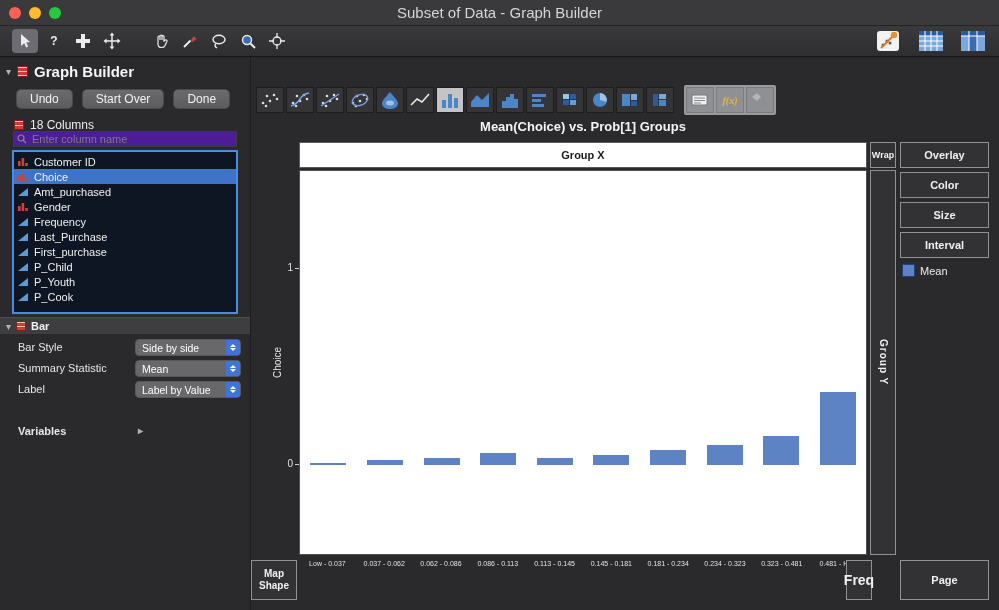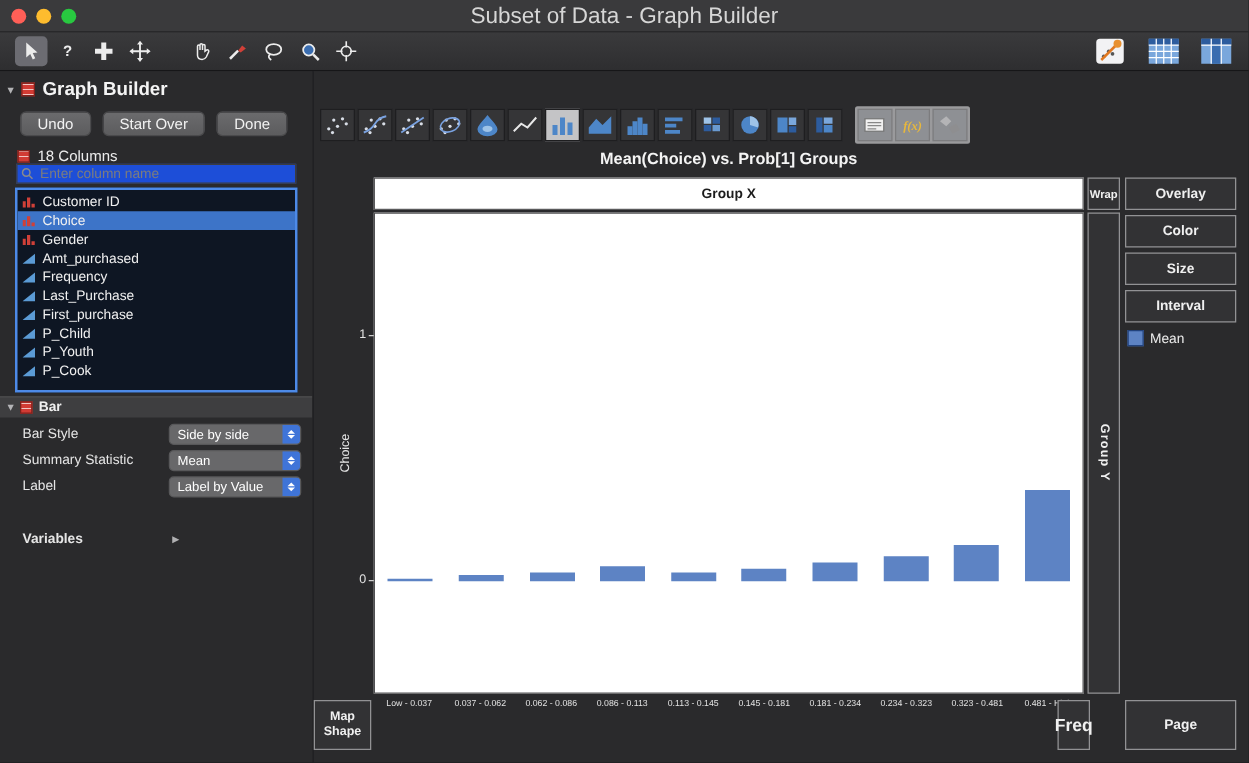--- a/index.html
+++ b/index.html
@@ -4,21 +4,21 @@
 <style>
   html,body{margin:0;padding:0;background:#1c1c1e;}
   .window{position:relative;width:999px;height:610px;background:#2a2a2c;overflow:hidden;
           font-family:"Liberation Sans",sans-serif;color:#e8e8e8;}
   
   .titlebar{position:absolute;left:0;top:0;width:100%;height:26px;background:#3a3a3c;
             border-bottom:1px solid #232325;display:flex;align-items:center;box-sizing:border-box;}
   .lights{position:absolute;left:9px;top:7px;display:flex;gap:8px;}
   .light{width:12px;height:12px;border-radius:50%;display:inline-block;}
   .light.red{background:#ff5f57}.light.yellow{background:#febc2e}.light.green{background:#28c840}
-  .wtitle{width:100%;text-align:center;font-size:18px;color:#d6d6d6;}
+  .wtitle{width:100%;text-align:center;font-size:15px;color:#d6d6d6;}
   
   .toolbar{position:absolute;left:0;top:26px;width:100%;height:31px;background:linear-gradient(#3a3a3c,#2e2e30);
            border-bottom:1px solid #161618;display:flex;align-items:center;padding:0 12px;box-sizing:border-box;}
   .tool{width:26px;height:24px;display:flex;align-items:center;justify-content:center;border-radius:4px;margin-right:3px;}
   .tool.selected{background:#6c6c72;}
   .tool.group-gap{margin-left:20px;}
   .tools-right{margin-left:auto;display:flex;gap:14px;align-items:center;}
   .rtool{width:28px;height:26px;display:flex;align-items:center;justify-content:center;}
   
   .left-panel{position:absolute;left:0;top:57px;width:250px;height:553px;background:#2a2a2c;}
@@ -26,21 +26,21 @@
   .disc{color:#b4b4b6;font-size:10px;}
   .redicon{width:11px;height:11px;display:inline-block;background:#d23b34;
            background-image:repeating-linear-gradient(to bottom,rgba(255,255,255,.7) 0 1px,transparent 1px 4px);
            border:1px solid #7e201b;box-sizing:border-box;}
   .redicon.small{width:10px;height:10px;}
   .gb-title{font-size:15px;font-weight:bold;color:#f4f4f4;}
   .btn-row{position:absolute;left:16px;top:32px;display:flex;gap:9px;}
   .mac-btn{height:20px;padding:0 13px;background:linear-gradient(#6b6b6d,#5c5c5e);border:1px solid #4a4a4c;
            border-radius:5px;color:#f2f2f2;font-size:12px;font-family:inherit;line-height:18px;}
   .cols-header{position:absolute;left:14px;top:61px;display:flex;gap:6px;align-items:center;font-size:12px;color:#ececec;}
-  .searchbox{position:absolute;left:13px;top:74px;width:224px;height:16px;background:#1d4ed8;border:1px solid #3c3c3e;
+  .searchbox{position:absolute;left:13px;top:74px;width:224px;height:16px;background:#4c1d95;border:1px solid #3c3c3e;
              display:flex;align-items:center;gap:3px;padding:0 3px;box-sizing:border-box;}
   .searchbox input{flex:1;background:transparent;border:none;outline:none;color:#dddddd;font-size:11px;font-family:inherit;min-width:0;}
   .searchbox input::placeholder{color:#7c7c7e;}
   .col-list{position:absolute;left:12px;top:93px;width:226px;height:164px;background:#0e1623;border:2px solid #4d8ae8;
             box-sizing:border-box;padding:2px 0;overflow:hidden;}
   .col-row{display:flex;align-items:center;gap:5px;height:15px;padding:0 4px;color:#f0f0f0;font-size:11px;white-space:nowrap;}
   .col-row.selected{background:#3d74c8;}
   .cicon{width:11px;display:flex;}
   .sec-header{position:absolute;left:0;top:260px;width:100%;height:17px;background:#3e3e40;border-top:1px solid #4c4c4e;
               display:flex;align-items:center;gap:5px;padding-left:6px;box-sizing:border-box;}
@@ -224,34 +224,34 @@
               <rect x="0" y="4" width="2.6" height="5" fill="#d04038"></rect>
               <rect x="3.6" y="1" width="2.6" height="8" fill="#d04038"></rect>
               <rect x="7.2" y="6" width="2.6" height="3" fill="#d04038"></rect>
             </svg>
           </span>
           <span class="clabel">Choice</span>
         </div>
         <div class="col-row">
           <span class="cicon">
             <svg width="11" height="10">
+              <polygon points="0,9 10,9 10,1" fill="#5b9bd5"></polygon>
+            </svg>
+          </span>
+          <span class="clabel">Amt_purchased</span>
+        </div>
+        <div class="col-row">
+          <span class="cicon">
+            <svg width="11" height="10">
               <rect x="0" y="4" width="2.6" height="5" fill="#d04038"></rect>
               <rect x="3.6" y="1" width="2.6" height="8" fill="#d04038"></rect>
               <rect x="7.2" y="6" width="2.6" height="3" fill="#d04038"></rect>
             </svg>
           </span>
           <span class="clabel">Gender</span>
-        </div>
-        <div class="col-row">
-          <span class="cicon">
-            <svg width="11" height="10">
-              <polygon points="0,9 10,9 10,1" fill="#5b9bd5"></polygon>
-            </svg>
-          </span>
-          <span class="clabel">Amt_purchased</span>
         </div>
         <div class="col-row">
           <span class="cicon">
             <svg width="11" height="10">
               <polygon points="0,9 10,9 10,1" fill="#5b9bd5"></polygon>
             </svg>
           </span>
           <span class="clabel">Frequency</span>
         </div>
         <div class="col-row">

